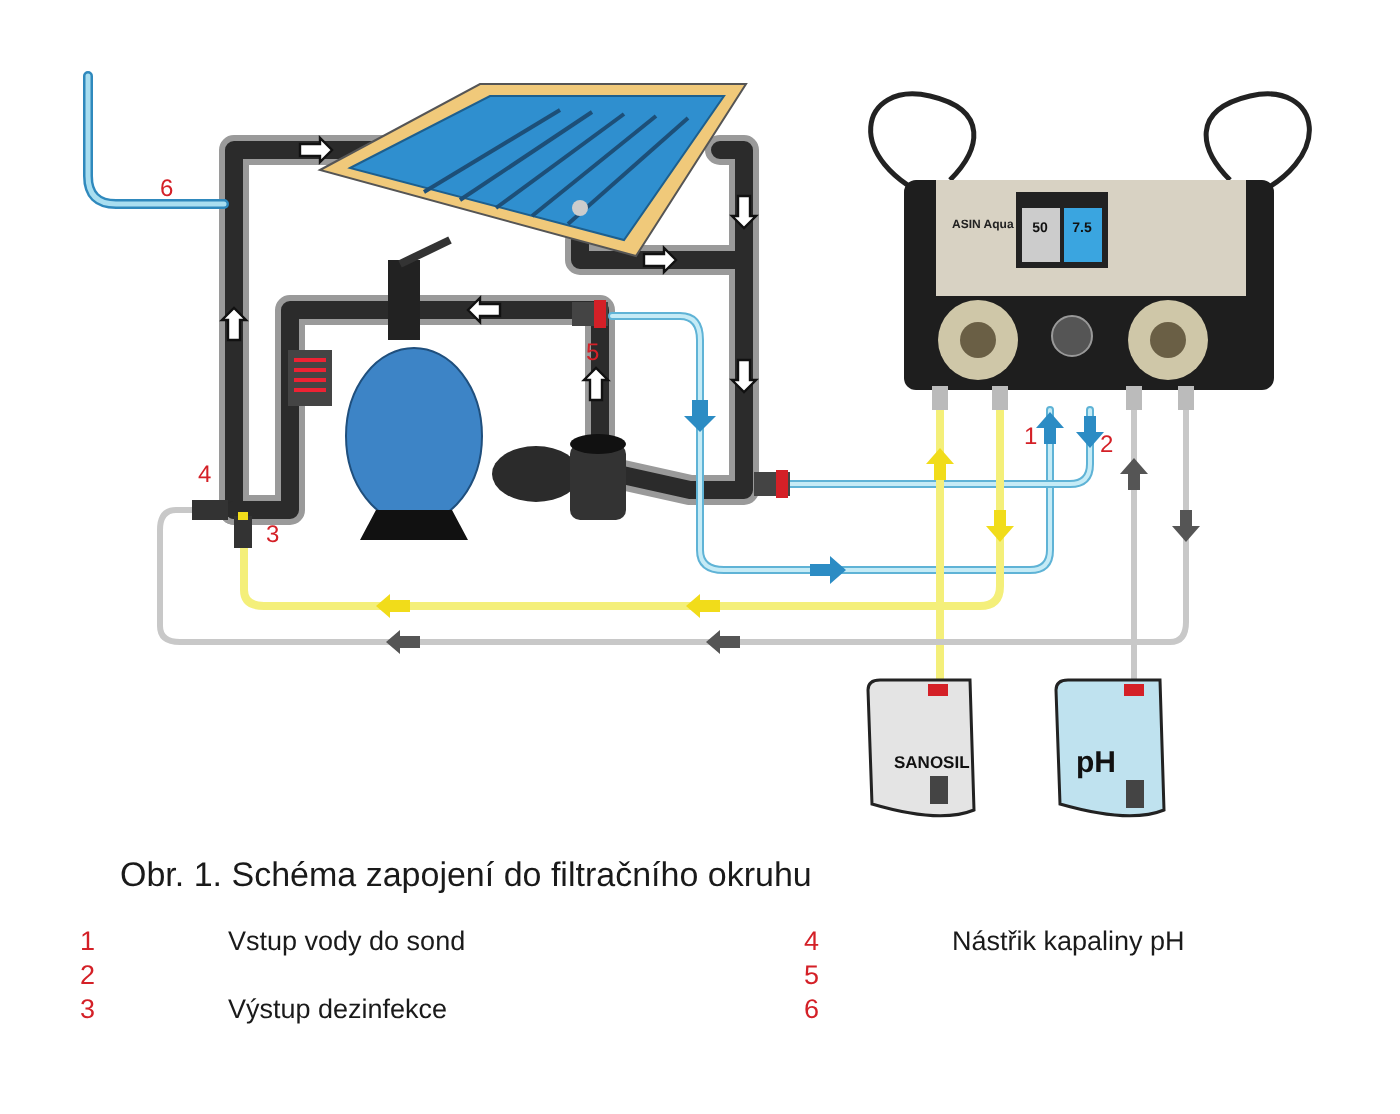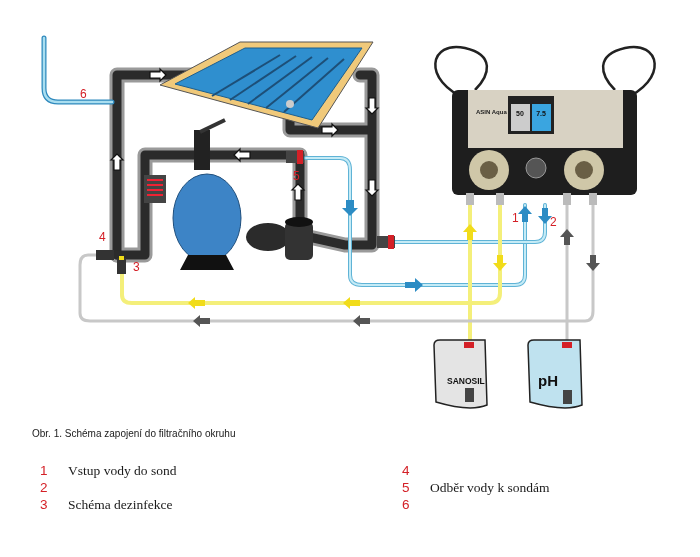--- a/index.html
+++ b/index.html
@@ -1,25 +1,25 @@
 <!DOCTYPE html>
 <html><head>
 <meta charset="utf-8">
 <style>
   html, body { margin: 0; padding: 0; background: #ffffff; }
   body { width: 700px; height: 557px; position: relative; overflow: hidden;
          font-family: "Liberation Sans", sans-serif; }
   #diagram { position: absolute; left: 0; top: 0; width: 700px; height: 420px; }
-  .caption { position: absolute; left: 32px; top: 428px; font-size: 10px; color: #1a1a1a; }
+  .caption { position: absolute; left: 60px; top: 428px; font-size: 17px; color: #1a1a1a; }
   .legend { position: absolute; top: 462px; font-size: 13.5px; color: #1a1a1a; line-height: 17px; }
   .legend .row { display: flex; }
   .legend .num { color: #d42027; width: 28px; }
   .lcol1 { left: 40px; }
   .lcol2 { left: 402px; }
-  .lbl { font-family: Liberation Serif, serif; }
+  .lbl { font-family: Liberation Sans, sans-serif; margin-left: 46px; }
 </style>
 </head>
 <body>
 
 <svg id="diagram" viewBox="0 0 700 420" xmlns="http://www.w3.org/2000/svg">
   <defs>
     <marker id="arrBlack" viewBox="0 0 10 10" refX="5" refY="5" markerWidth="4" markerHeight="4" orient="auto">
       <path d="M0,0 L10,5 L0,10 z" fill="#111"></path>
     </marker>
   </defs>
@@ -185,27 +185,27 @@
 <div class="legend lcol1">
   <div class="row">
       <span class="num">1</span>
       <span class="lbl">Vstup vody do sond</span>
     </div>
   <div class="row">
       <span class="num">2</span>
     </div>
   <div class="row">
       <span class="num">3</span>
-      <span class="lbl">Schéma dezinfekce</span>
+      <span class="lbl">Výstup dezinfekce</span>
     </div>
 </div>
 <div class="legend lcol2">
   <div class="row">
       <span class="num">4</span>
+      <span class="lbl">Nástřik kapaliny pH</span>
     </div>
   <div class="row">
       <span class="num">5</span>
-      <span class="lbl">Odběr vody k sondám</span>
     </div>
   <div class="row">
       <span class="num">6</span>
     </div>
 </div>
 
 </body></html>

